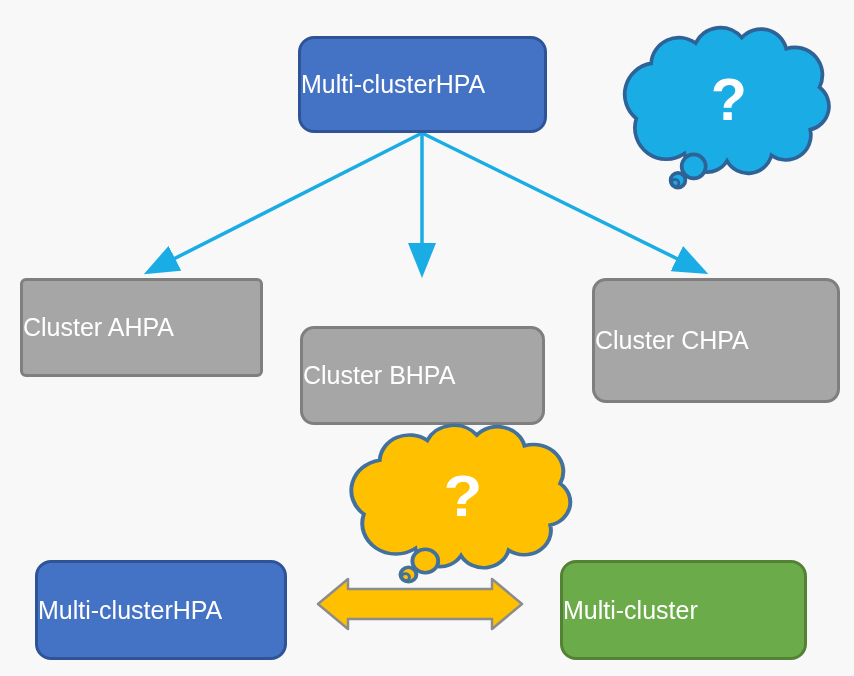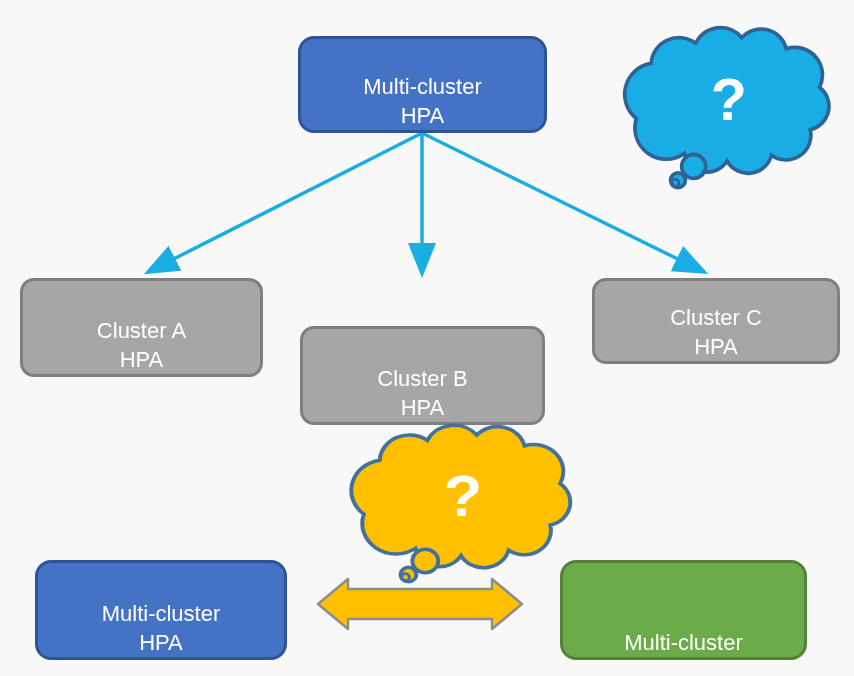--- a/index.html
+++ b/index.html
@@ -27,47 +27,47 @@
   }
   .canvas {
     position: relative;
     width: 854px;
     height: 676px;
     background: var(--background);
   }
   .node {
     position: absolute;
     display: flex;
-    flex-direction: column;
+    flex-direction: row;
     align-items: center;
-    justify-content: flex-end;
+    justify-content: flex-start;
     border-radius: 16px;
     color: var(--text);
-    font-size: 22px;
+    font-size: 25px;
     line-height: 1.32;
     text-align: center;
     z-index: 2;
   }
   .node .line { white-space: nowrap; }
   .node-blue {
     background: var(--box-blue);
     border: 3px solid var(--box-blue-border);
   }
   .node-gray {
     background: var(--box-gray);
     border: 3px solid var(--box-gray-border);
   }
   .node-green {
     background: var(--box-green);
     border: 3px solid var(--box-green-border);
   }
   #top-box      { left: 298px; top: 36px;  width: 249px; height: 97px; }
-  #cluster-a    { left: 20px;  top: 278px; width: 243px; height: 99px; border-radius: 14px; }
+  #cluster-a    { left: 20px;  top: 278px; width: 243px; height: 99px; border-radius: 6px; }
   #cluster-b    { left: 300px; top: 278px; width: 245px; height: 99px; border-radius: 14px; margin-top: 48px; }
-  #cluster-c    { left: 592px; top: 278px; width: 248px; height: 86px; border-radius: 14px; }
+  #cluster-c    { left: 592px; top: 278px; width: 248px; height: 125px; border-radius: 14px; }
   #bottom-left  { left: 35px;  top: 560px; width: 252px; height: 100px; }
   #bottom-right { left: 560px; top: 560px; width: 247px; height: 100px; }
 
   svg.overlay {
     position: absolute;
     left: 0; top: 0;
     width: 854px; height: 676px;
     pointer-events: none;
     z-index: 1;
   }

